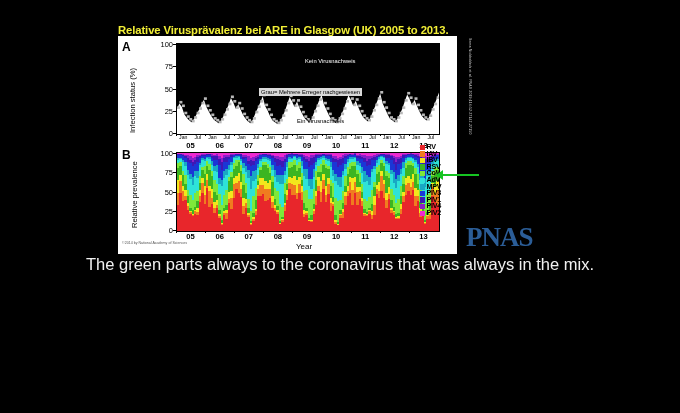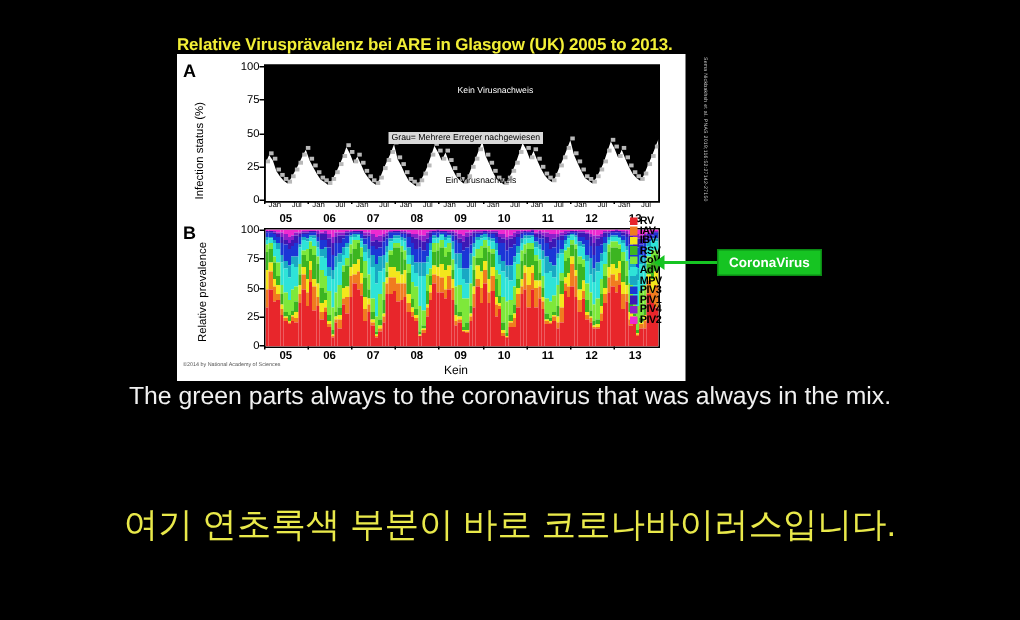--- a/index.html
+++ b/index.html
@@ -1683,21 +1683,21 @@
         <div class="xtick" style="left: 116.444px; top: 0px;"></div>
         <div class="xyear" style="left: 160.111px; top: 1px;">10</div>
         <div class="xtick" style="left: 145.556px; top: 0px;"></div>
         <div class="xyear" style="left: 189.222px; top: 1px;">11</div>
         <div class="xtick" style="left: 174.667px; top: 0px;"></div>
         <div class="xyear" style="left: 218.333px; top: 1px;">12</div>
         <div class="xtick" style="left: 203.778px; top: 0px;"></div>
         <div class="xyear" style="left: 247.444px; top: 1px;">13</div>
         <div class="xtick" style="left: 232.889px; top: 0px;"></div>
       </div>
-    <div id="xaxis-title" style="left:178px;top:206px;">Kein</div>
+    <div id="xaxis-title" style="left:178px;top:206px;">Year</div>
 
     <div id="legend">
         <div class="leg-row">
           <span class="leg-sw" style="background: rgb(232, 38, 43);"></span>
           <span class="leg-lab">RV</span>
         </div>
         <div class="leg-row">
           <span class="leg-sw" style="background: rgb(240, 124, 31);"></span>
           <span class="leg-lab">IAV</span>
         </div>
@@ -1739,20 +1739,19 @@
         </div>
       </div>
 
     <div id="fig-copyright">©2014 by National Academy of Sciences</div>
   </div>
 
   <div id="side-citation">Sema Nickbakhsh et al. PNAS 2019;116:52:27142-27150</div>
 
   <div id="callout-arrow"></div>
   <div id="callout-line"></div>
-  <div id="callout-box">CoronaVirus</div>
-
+
+  <div id="pnas-logo">PNAS</div>
 
   <div id="subtitle-en">The green parts always to the coronavirus that was always in the mix.</div>
   <div id="subtitle-ko">
-    <span class="ko-line">여기 연초록색 부분이 바로 코로나바이러스입니다.</span>
   </div>
 </div>
 
 </body></html>

